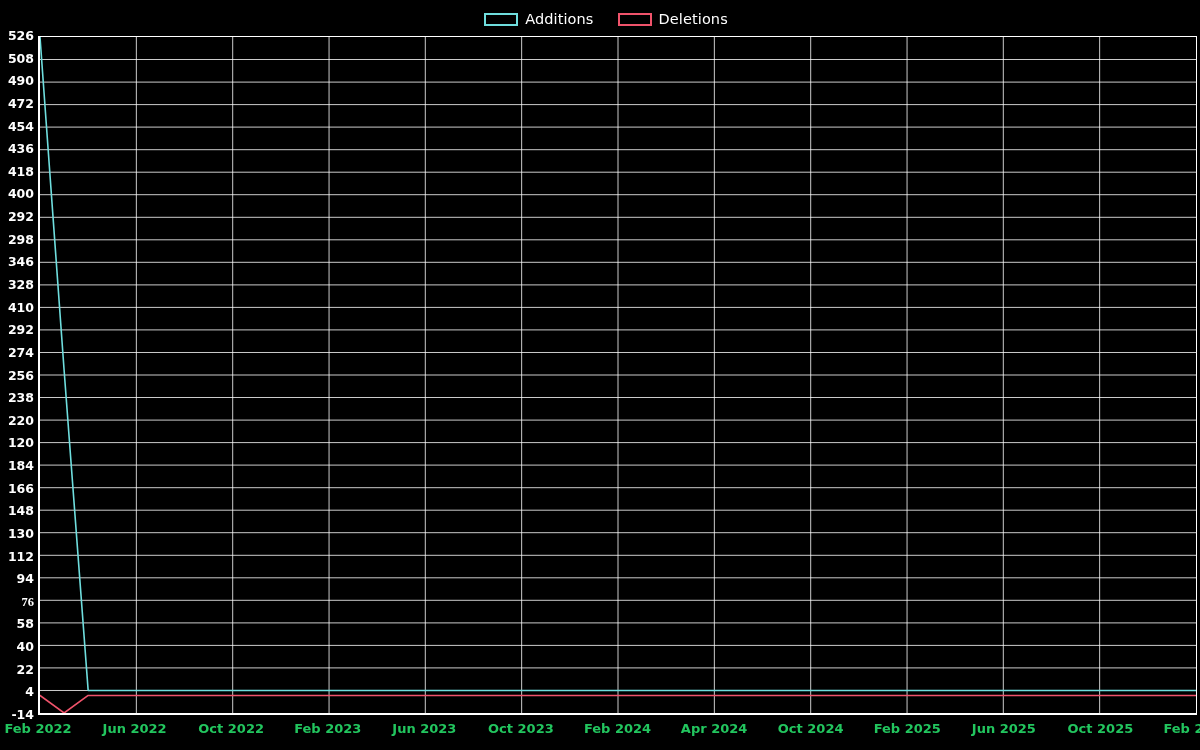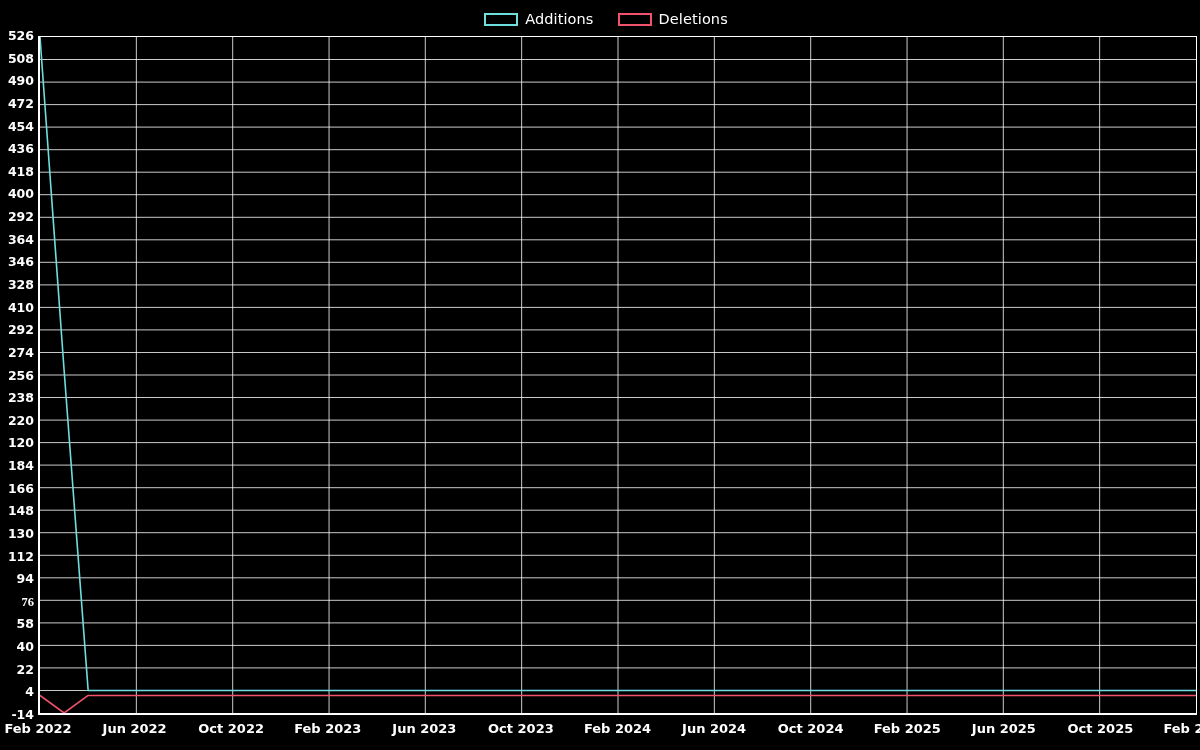--- a/index.html
+++ b/index.html
@@ -82,21 +82,21 @@
     color: #ffffff;
     font-size: 12.5px;
     font-weight: bold;
     line-height: 12px;
     text-align: right;
     white-space: nowrap;
   }
   .xtick {
     position: absolute;
     top: 722px;
-    color: #ffffff;
+    color: #22c55e;
     font-size: 13px;
     font-weight: bold;
     line-height: 14px;
     text-align: center;
     white-space: nowrap;
     transform: translateX(-50%);
   }
 </style>
 </head>
 <body>
@@ -166,21 +166,21 @@
   <div id="ytick-layer">
       <div class="ytick" style="top: 30px;">526</div>
       <div class="ytick" style="top: 52.6333px;">508</div>
       <div class="ytick" style="top: 75.2667px;">490</div>
       <div class="ytick" style="top: 97.9px;">472</div>
       <div class="ytick" style="top: 120.533px;">454</div>
       <div class="ytick" style="top: 143.167px;">436</div>
       <div class="ytick" style="top: 165.8px;">418</div>
       <div class="ytick" style="top: 188.433px;">400</div>
       <div class="ytick" style="top: 211.067px;">292</div>
-      <div class="ytick" style="top: 233.7px;">364</div>
+      <div class="ytick" style="top: 233.7px;">298</div>
       <div class="ytick" style="top: 256.333px;">346</div>
       <div class="ytick" style="top: 278.967px;">328</div>
       <div class="ytick" style="top: 301.6px;">410</div>
       <div class="ytick" style="top: 324.233px; margin-left: 13px;">292</div>
       <div class="ytick" style="top: 346.867px;">274</div>
       <div class="ytick" style="top: 369.5px;">256</div>
       <div class="ytick" style="top: 392.133px;">238</div>
       <div class="ytick" style="top: 414.767px;">220</div>
       <div class="ytick" style="top: 437.4px;">120</div>
       <div class="ytick" style="top: 460.033px;">184</div>
@@ -197,21 +197,21 @@
       <div class="ytick" style="top: 709px;">-14</div>
     </div>
   <div id="xtick-layer">
       <div class="xtick" style="left: 38px;">Feb 2022</div>
       <div class="xtick" style="left: 134.583px;">Jun 2022</div>
       <div class="xtick" style="left: 231.167px; text-align: right;">Oct 2022</div>
       <div class="xtick" style="left: 327.75px;">Feb 2023</div>
       <div class="xtick" style="left: 424.333px;">Jun 2023</div>
       <div class="xtick" style="left: 520.917px;">Oct 2023</div>
       <div class="xtick" style="left: 617.5px;">Feb 2024</div>
-      <div class="xtick" style="left: 714.083px;">Jun 2024</div>
+      <div class="xtick" style="left: 714.083px;">Apr 2024</div>
       <div class="xtick" style="left: 810.667px;">Oct 2024</div>
       <div class="xtick" style="left: 907.25px;">Feb 2025</div>
       <div class="xtick" style="left: 1003.83px;">Jun 2025</div>
       <div class="xtick" style="left: 1100.42px;">Oct 2025</div>
       <div class="xtick" style="left: 1197px;">Feb 2026</div>
     </div>
 
 </div>
 
 </body></html>

